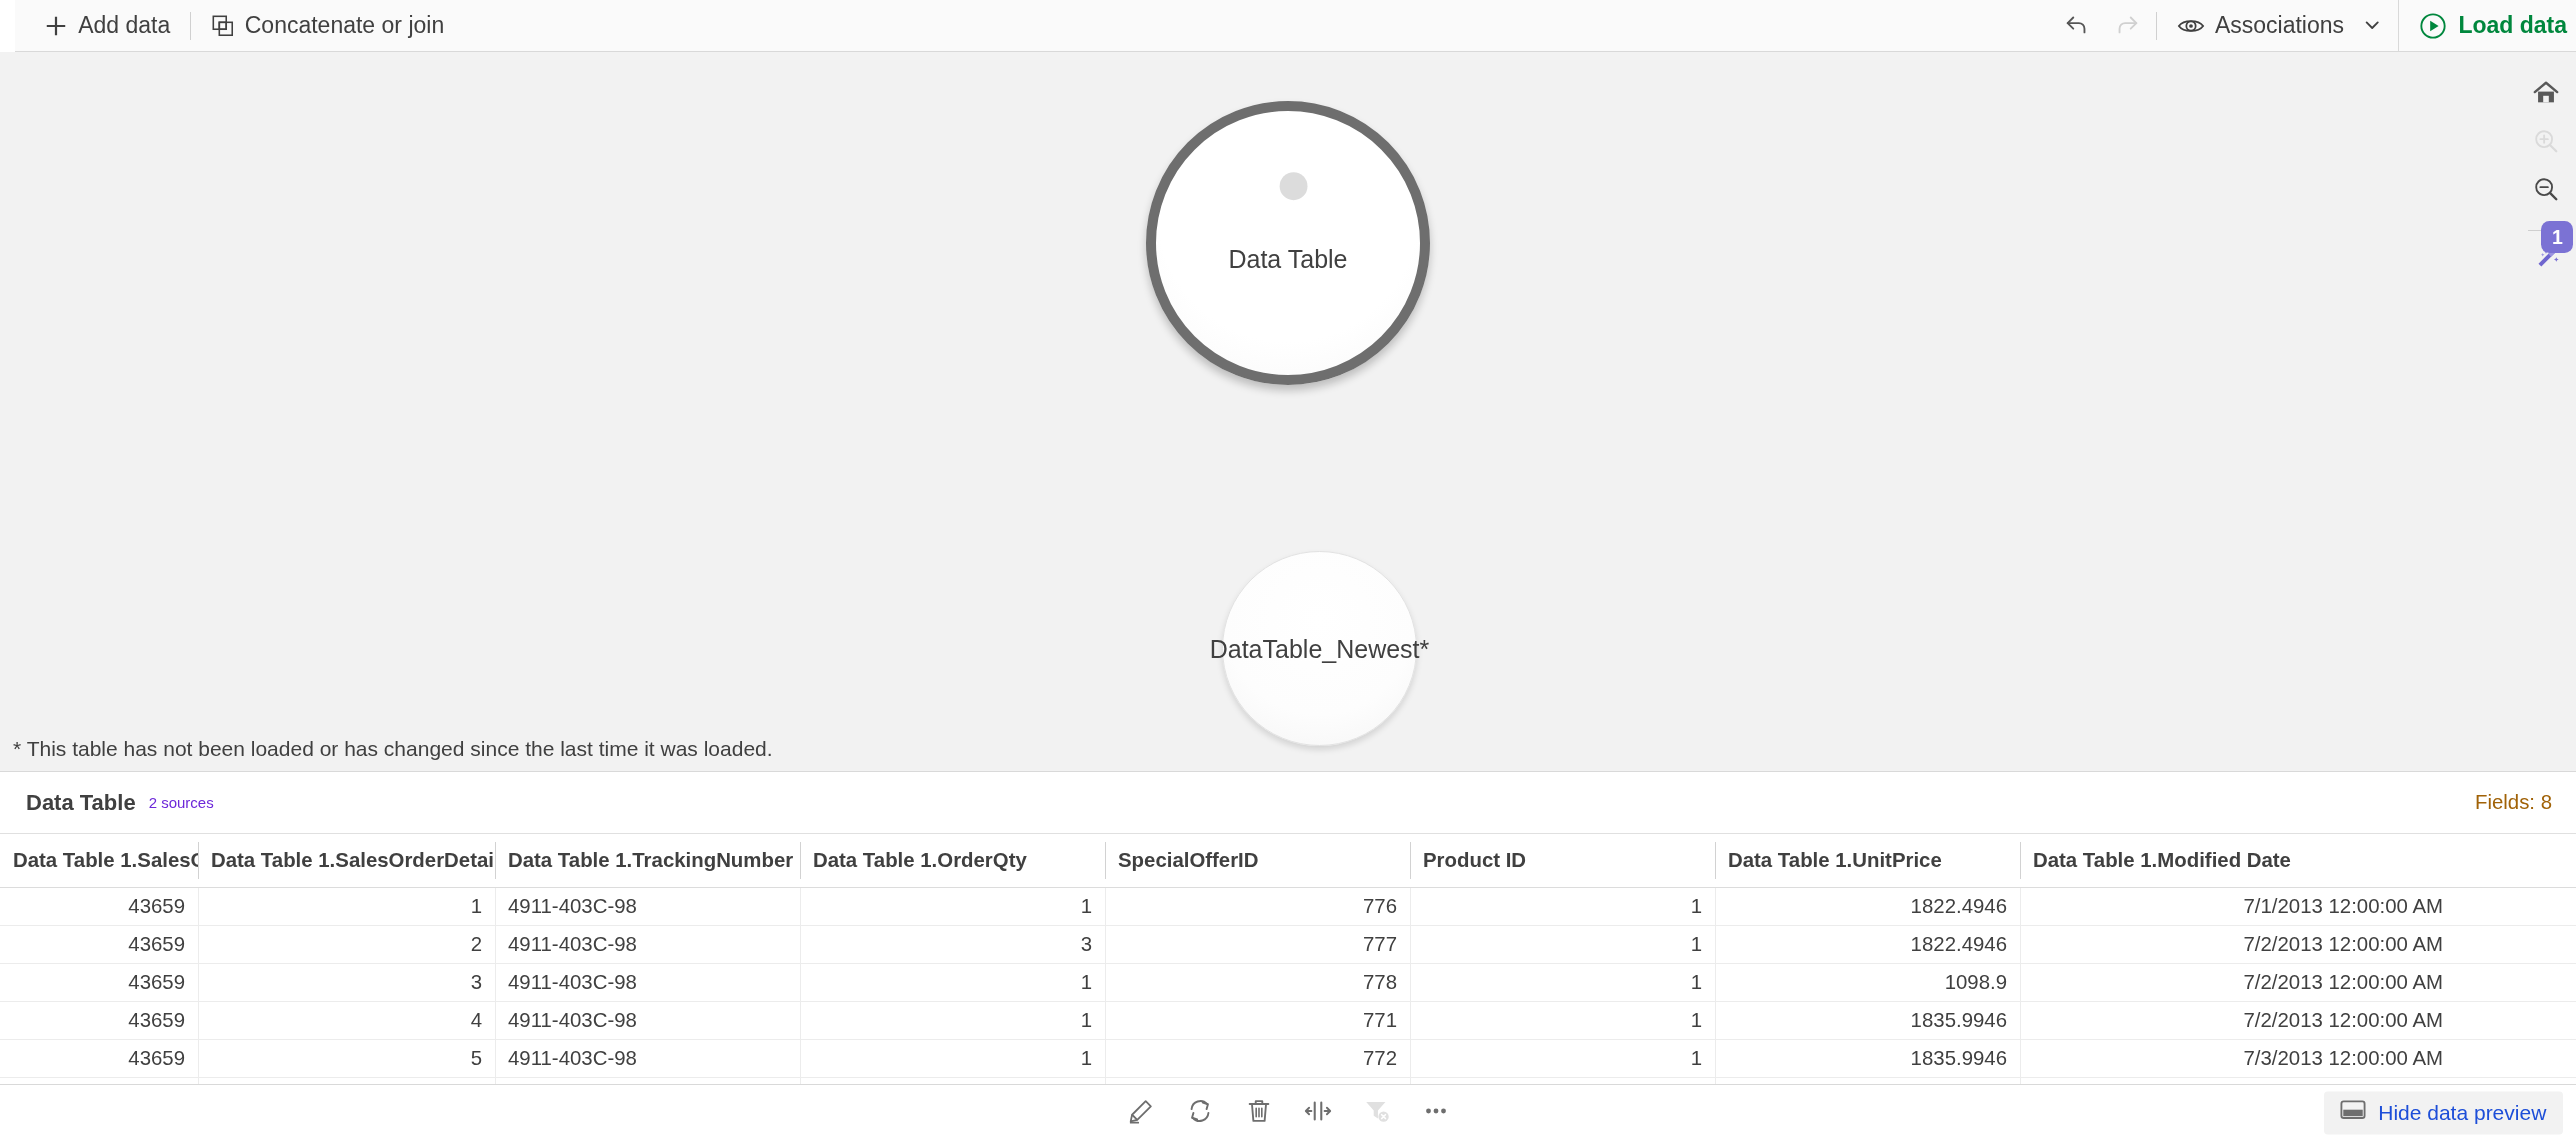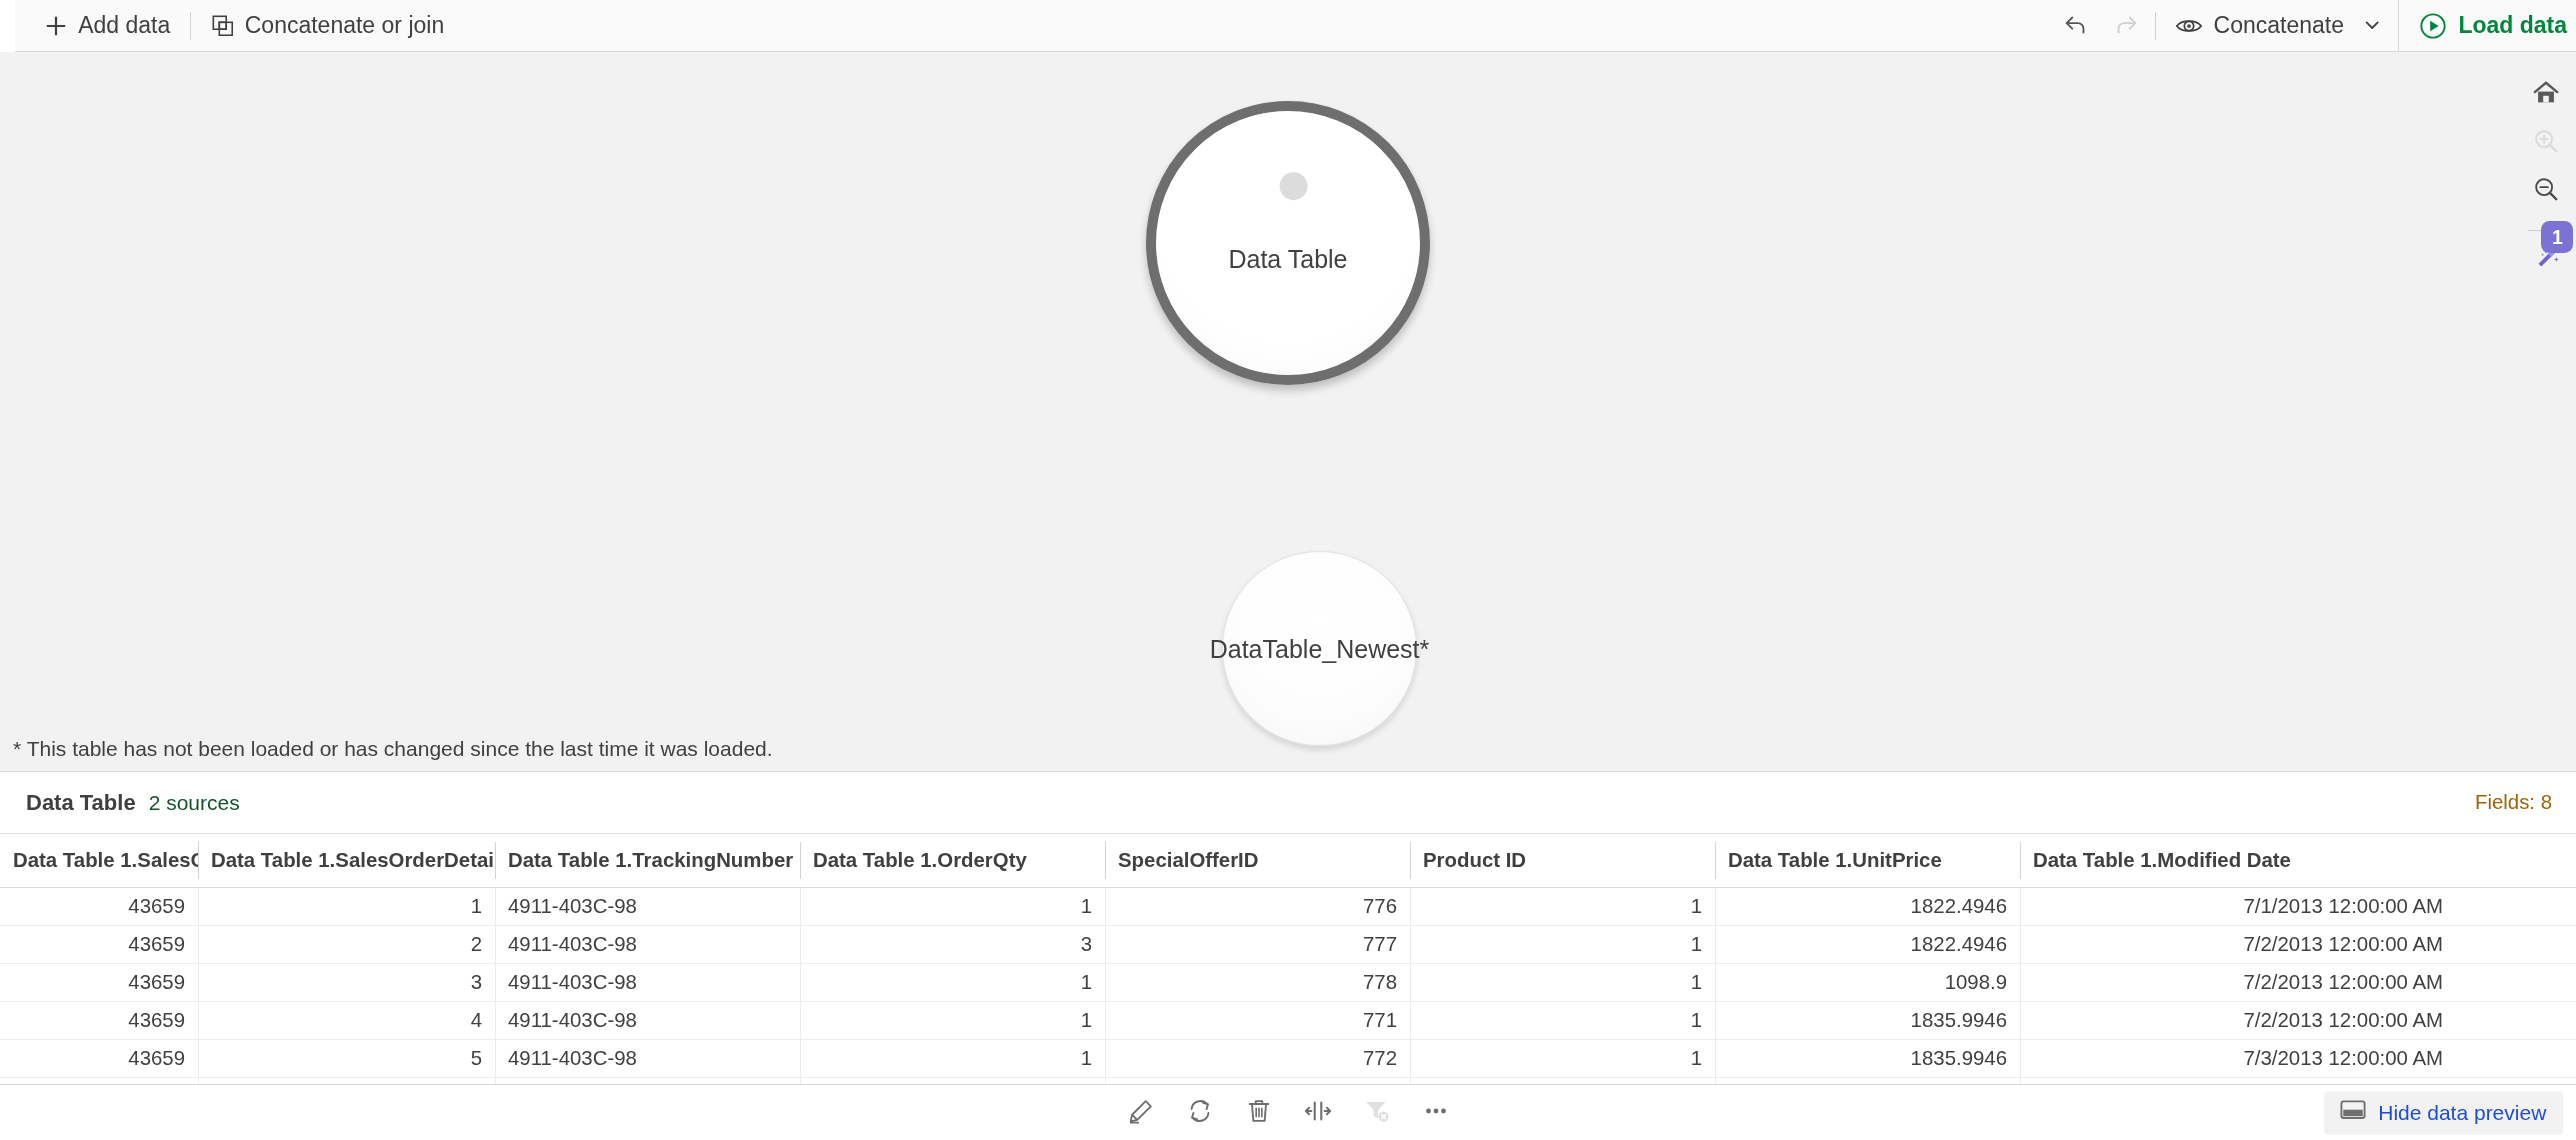--- a/index.html
+++ b/index.html
@@ -120,21 +120,21 @@
     position: absolute; top: 771px; left: 0;
     width: 2576px; height: 370px;
     background: #ffffff;
     border-top: 0.9px solid #d9d9d9;
   }
   .preview-head {
     height: 61px; display: flex; align-items: center;
     padding: 0 24px 0 26px;
   }
   .pv-title { font-size: 22px; font-weight: bold; color: #404040; }
-  .pv-sources { font-size: 21px; color: #14532d; margin-left: 13px; text-align: center; }
+  .pv-sources { font-size: 15px; color: #6d28d9; margin-left: 13px; text-align: center; }
   .pv-fields { margin-left: auto; font-size: 20.4px; color: #a16207; }
 
   .tbl { width: 2576px; border-top: 0.9px solid #e0e0e0; }
   .tbl-head { display: flex; height: 54px; border-bottom: 0.9px solid #dcdcdc; }
   .th {
     position: relative;
     display: flex; align-items: center;
     font-size: 20.4px; font-weight: bold; color: #404040;
     padding: 0 13px; white-space: nowrap; overflow: hidden;
     cursor: pointer;
@@ -236,21 +236,21 @@
       <div class="tb-sep"></div>
 
       <div class="tb-btn">
         <span class="tb-icon">
           <svg width="28" height="28" viewBox="0 0 30 30">
             <path d="M2 15 C7 8 23 8 28 15 C23 22 7 22 2 15 Z" fill="none" stroke="#404040" stroke-width="1.9"></path>
             <circle cx="15" cy="15" r="5" fill="none" stroke="#404040" stroke-width="1.9"></circle>
             <circle cx="15" cy="15" r="2" fill="#404040"></circle>
           </svg>
         </span>
-        <span>Concatenate</span>
+        <span>Associations</span>
         <span class="chev">
           <svg width="20.4" height="20.4" viewBox="0 0 22 22">
             <path d="M5 8 L11 14 L17 8" fill="none" stroke="#404040" stroke-width="2" stroke-linecap="round" stroke-linejoin="round"></path>
           </svg>
         </span>
       </div>
 
       <div class="load-wrap">
         <span class="tb-icon">
           <svg width="28" height="28" viewBox="0 0 30 30">

